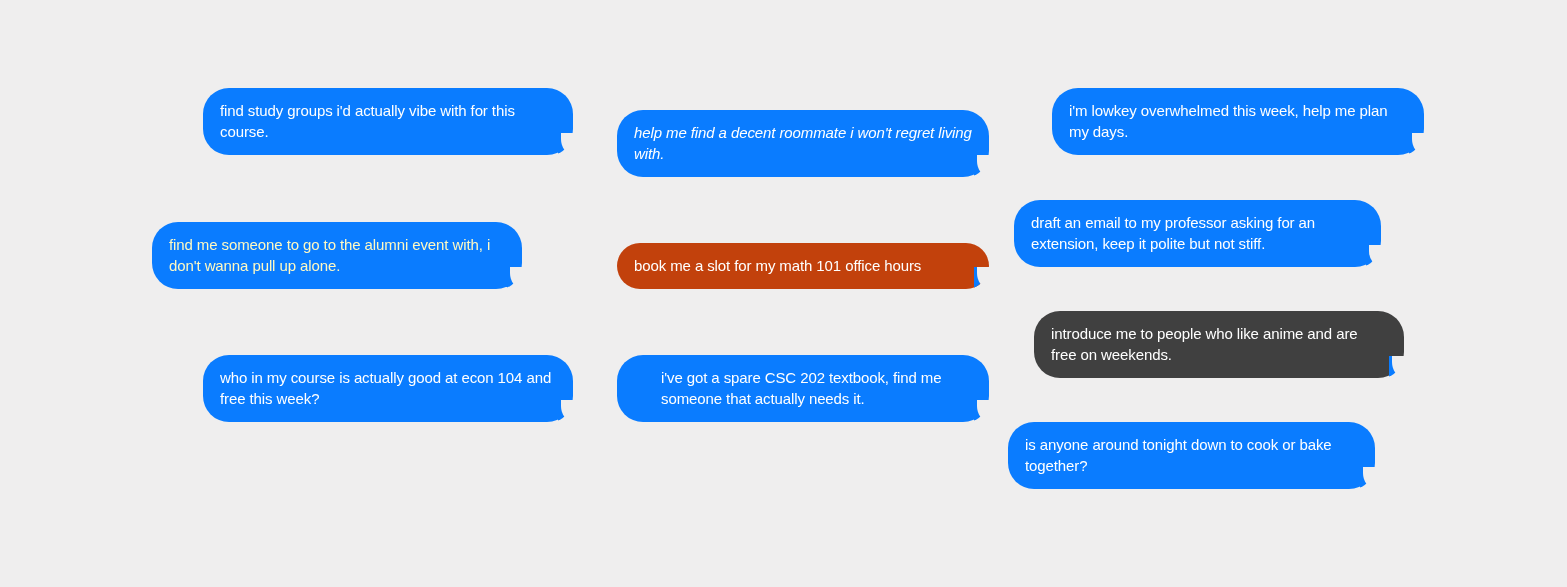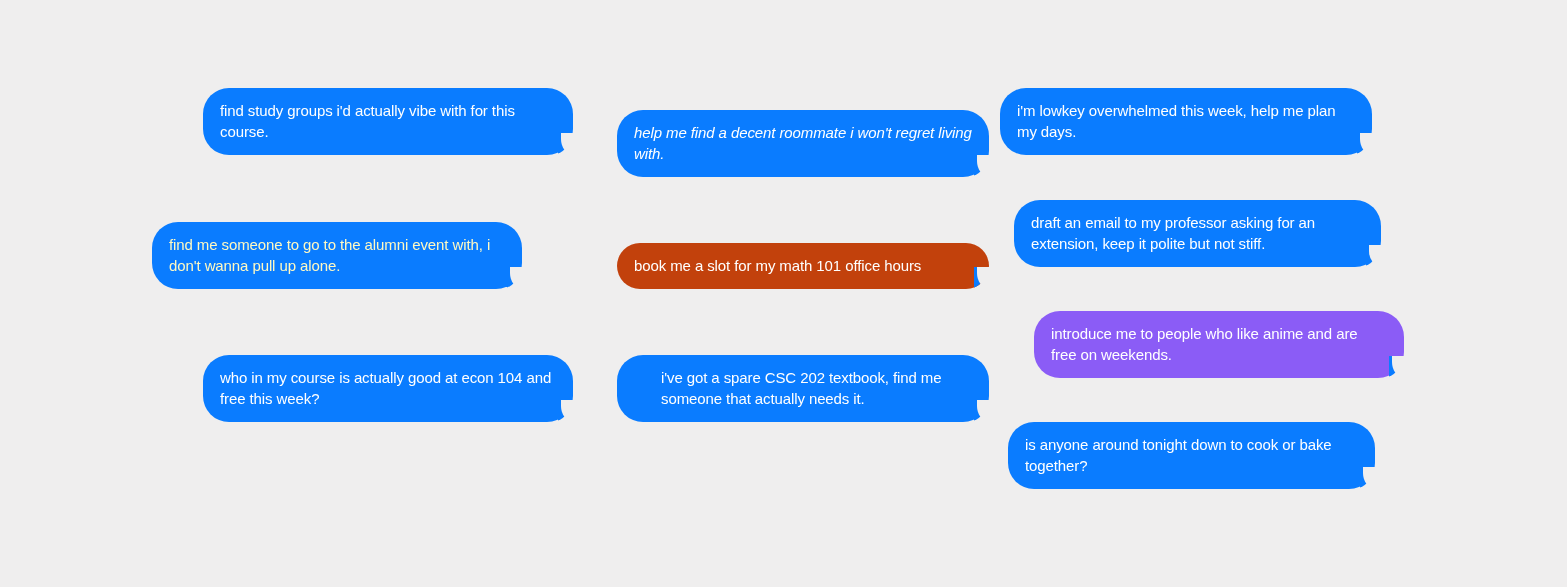--- a/index.html
+++ b/index.html
@@ -77,37 +77,37 @@
 
 <div id="canvas" style="width: 1567px; height: 587px; background: rgb(239, 238, 238); margin-left: 31px;">
     <div class="bubble" style="left: 172px; top: 88px; width: 370px; background: rgb(10, 124, 255); color: rgb(255, 255, 255);">
       <span class="bubble-text">find study groups i'd actually vibe with for this course.</span>
       <span class="tail"></span>
     </div>
     <div class="bubble" style="left: 586px; top: 110px; width: 372px; background: rgb(10, 124, 255); color: rgb(255, 255, 255); font-style: italic;">
       <span class="bubble-text">help me find a decent roommate i won't regret living with.</span>
       <span class="tail"></span>
     </div>
-    <div class="bubble" style="left: 969px; top: 88px; width: 372px; background: rgb(10, 124, 255); color: rgb(255, 255, 255);">
+    <div class="bubble" style="left: 1021px; top: 88px; width: 372px; background: rgb(10, 124, 255); color: rgb(255, 255, 255);">
       <span class="bubble-text">i'm lowkey overwhelmed this week, help me plan my days.</span>
       <span class="tail"></span>
     </div>
     <div class="bubble" style="left: 121px; top: 222px; width: 370px; background: rgb(10, 124, 255); color: #fef9c3;">
       <span class="bubble-text">find me someone to go to the alumni event with, i don't wanna pull up alone.</span>
       <span class="tail"></span>
     </div>
     <div class="bubble" style="left: 983px; top: 200px; width: 367px; background: rgb(10, 124, 255); color: rgb(255, 255, 255);">
       <span class="bubble-text">draft an email to my professor asking for an extension, keep it polite but not stiff.</span>
       <span class="tail"></span>
     </div>
     <div class="bubble" style="left: 586px; top: 243px; width: 372px; background: #c2410c; color: rgb(255, 255, 255);">
       <span class="bubble-text">book me a slot for my math 101 office hours</span>
       <span class="tail"></span>
     </div>
-    <div class="bubble" style="left: 1003px; top: 311px; width: 370px; background: #8b5cf6; color: rgb(255, 255, 255);">
+    <div class="bubble" style="left: 1003px; top: 311px; width: 370px; background: #404040; color: rgb(255, 255, 255);">
       <span class="bubble-text">introduce me to people who like anime and are free on weekends.</span>
       <span class="tail"></span>
     </div>
     <div class="bubble" style="left: 172px; top: 355px; width: 370px; background: rgb(10, 124, 255); color: rgb(255, 255, 255);">
       <span class="bubble-text">who in my course is actually good at econ 104 and free this week?</span>
       <span class="tail"></span>
     </div>
     <div class="bubble" style="left: 586px; top: 355px; width: 372px; background: rgb(10, 124, 255); color: rgb(255, 255, 255); padding-left: 44px;">
       <span class="bubble-text">i've got a spare CSC 202 textbook, find me someone that actually needs it.</span>
       <span class="tail"></span>

